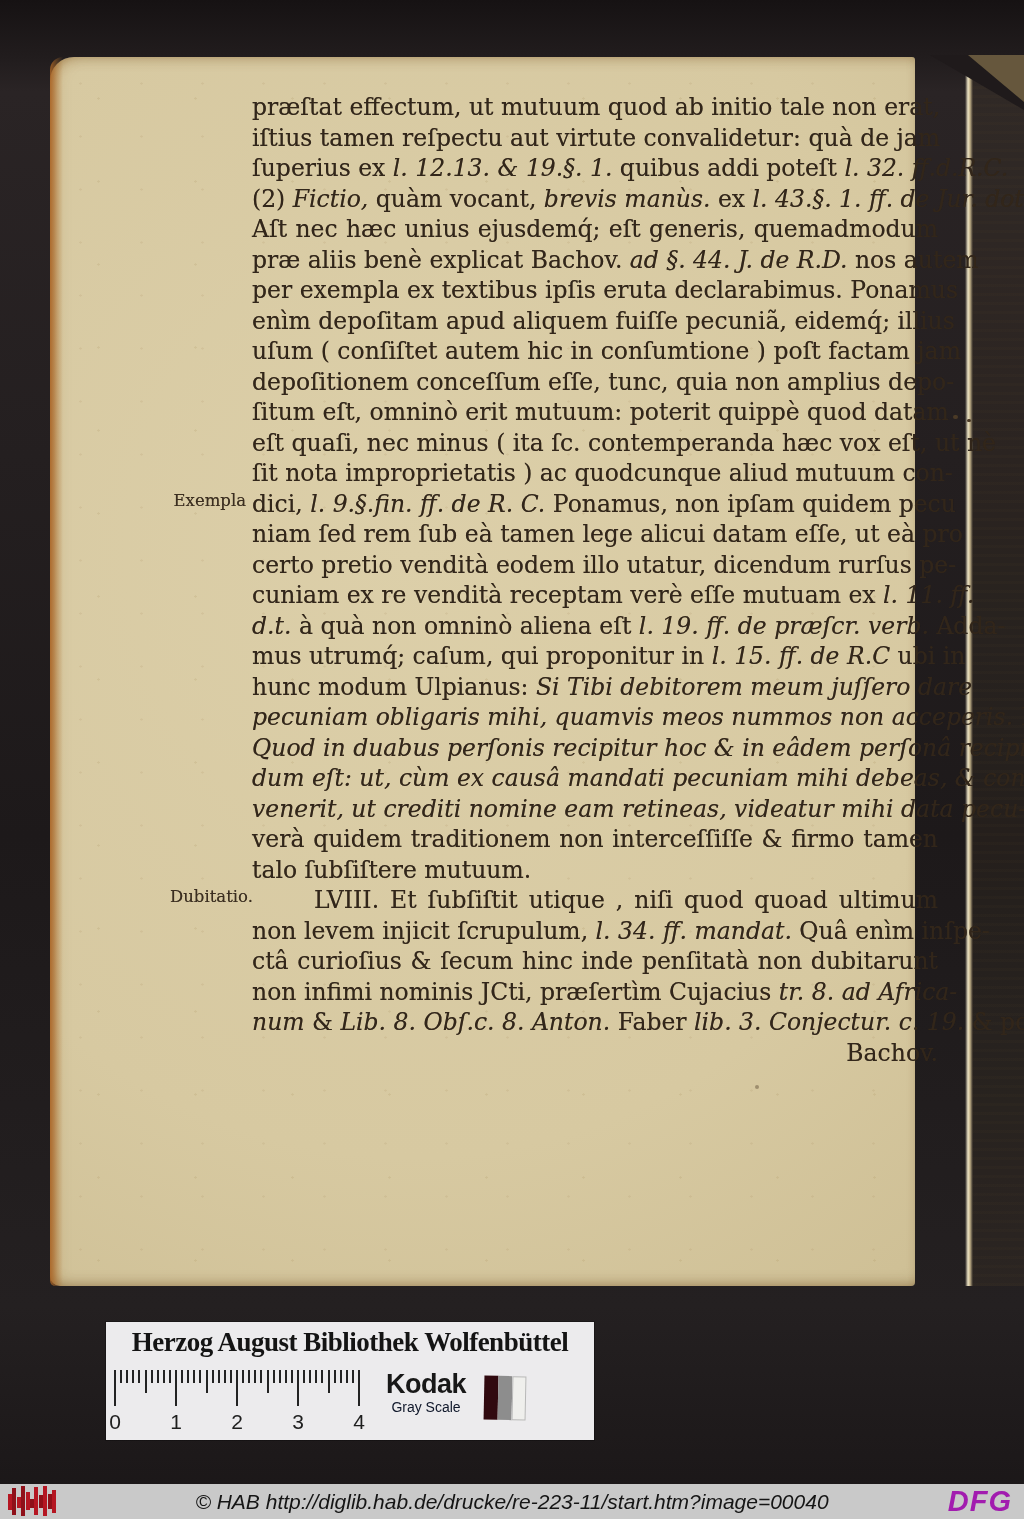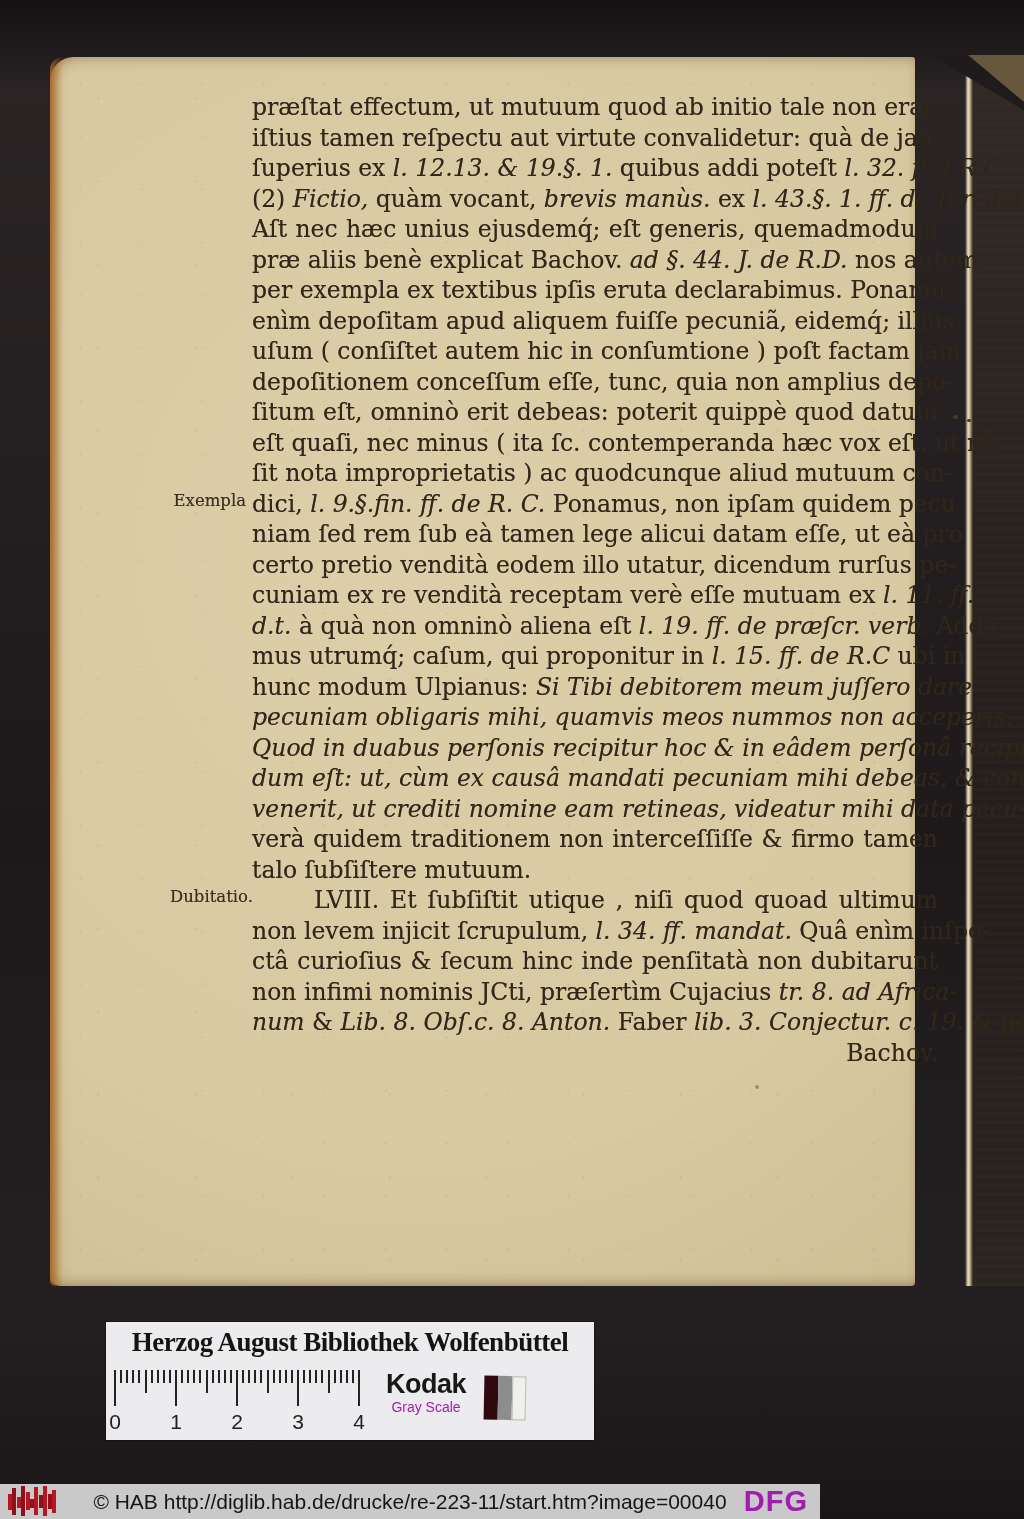--- a/index.html
+++ b/index.html
@@ -45,27 +45,27 @@
         box-shadow:0 0 0 1px rgba(0,0,0,.25);font-family:"Liberation Sans",sans-serif;}
   .card-title{position:absolute;left:0;top:5px;width:100%;text-align:center;
         font-family:"Liberation Serif",serif;font-weight:bold;font-size:27px;color:#141414;
         letter-spacing:-.5px;}
   .ruler{position:absolute;left:8px;top:48px;width:252px;height:64px;}
   .tick{position:absolute;top:0;width:2px;background:#232323;}
   .t10{height:36px;}.t5{height:23px;}.t1{height:13px;}
   .rnum{position:absolute;top:40px;width:22px;text-align:center;font-size:21px;color:#1e1e1e;}
   .kodak-col{position:absolute;left:268px;top:47px;width:104px;text-align:center;color:#181818;}
   .kodak{font-weight:bold;font-size:27px;letter-spacing:-.5px;line-height:30px;}
-  .grayscale{font-size:14px;line-height:16px;color:#a21caf;}
+  .grayscale{font-size:14px;line-height:16px;color:#0f172a;}
   .patch{position:absolute;left:378px;top:54px;height:44px;display:flex;transform:rotate(1.2deg);}
   .patch .bar{width:14px;height:44px;}
   .patch .bar:last-child{border:1px solid #b8b8b8;width:12px;height:42px;}
   
-  .footer{position:absolute;left:0;top:1484px;width:820px;height:35px;background:#c9c9c9;
-        font-family:"Liberation Sans",sans-serif;}
+  .footer{position:absolute;left:0;top:1484px;width:1024px;height:35px;background:#c9c9c9;
+        font-family:"Liberation Sans",sans-serif;font-style:italic;}
   .hab-logo{position:absolute;left:8px;top:2px;width:48px;height:31px;}
   .hab-bar{position:absolute;width:4px;background:#b51622;}
   .copyright{position:absolute;left:0;top:0;width:100%;height:35px;line-height:35px;
         text-align:center;font-size:21px;color:#151515;}
   .dfg{position:absolute;right:12px;top:1px;font-size:29px;line-height:33px;font-weight:bold;
         color:#a21caf;letter-spacing:1px;}
 </style>
 </head>
 <body>
 
@@ -82,21 +82,21 @@
         <div class="line"><span>præſtat effectum, ut mutuum quod ab initio tale non erat,</span></div>
         <div class="line"><span>iſtius tamen reſpectu aut virtute convalidetur:  quà de jam</span></div>
         <div class="line"><span>ſuperius ex </span><span class="it">l. 12.13. &amp; 19.§. 1.</span><span> quibus addi poteſt </span><span class="it">l. 32. ff.d.R.C.</span></div>
         <div class="line"><span>(2) </span><span class="it">Fictio,</span><span> quàm vocant, </span><span class="it">brevis manùs.</span><span> ex </span><span class="it">l. 43.§. 1. ff. de Jur. dot.</span></div>
         <div class="line"><span>Aſt nec hæc unius ejusdemq́; eſt generis, quemadmodum</span></div>
         <div class="line"><span>præ aliis benè explicat Bachov. </span><span class="it">ad §. 44. J. de R.D.</span><span> nos autem</span></div>
         <div class="line"><span>per exempla ex textibus ipſis eruta declarabimus. Ponamus</span></div>
         <div class="line"><span>enìm depoſitam apud aliquem fuiſſe pecuniã, eidemq́; illius</span></div>
         <div class="line"><span>uſum ( conſiſtet autem hic in conſumtione )  poſt factam jam</span></div>
         <div class="line"><span>depoſitionem conceſſum eſſe, tunc, quia non amplius depo-</span></div>
-        <div class="line"><span>ſitum eſt, omninò erit debeas:  poterit quippè quod datum</span></div>
+        <div class="line"><span>ſitum eſt, omninò erit mutuum:  poterit quippè quod datam</span></div>
         <div class="line"><span>eſt quaſi, nec minus ( ita ſc. contemperanda hæc vox eſt, ut nè</span></div>
         <div class="line"><span>ſit nota improprietatis )  ac quodcunque aliud mutuum con-</span></div>
         <div class="line"><span class="mnote">Exempla</span><span>dici,  </span><span class="it">l. 9.§.fin. ff. de R. C.</span><span>  Ponamus, non ipſam quidem pecu</span></div>
         <div class="line"><span>niam ſed rem ſub eà tamen lege alicui datam eſſe, ut eà pro</span></div>
         <div class="line"><span>certo pretio vendità eodem illo utatur, dicendum rurſus pe-</span></div>
         <div class="line"><span>cuniam ex re vendità receptam verè eſſe mutuam ex </span><span class="it">l. 11. ff.</span></div>
         <div class="line"><span class="it">d.t.</span><span> à quà non omninò aliena eſt </span><span class="it">l. 19. ff. de præſcr. verb.</span><span> Adda-</span></div>
         <div class="line"><span>mus utrumq́; caſum, qui proponitur in </span><span class="it">l. 15. ff. de R.C</span><span> ubi in</span></div>
         <div class="line"><span>hunc modum Ulpianus:  </span><span class="it">Si Tibi debitorem meum juſſero dare</span></div>
         <div class="line"><span class="it">pecuniam obligaris mihi, quamvis meos nummos non acceperis.</span><span> Pergit:</span></div>

